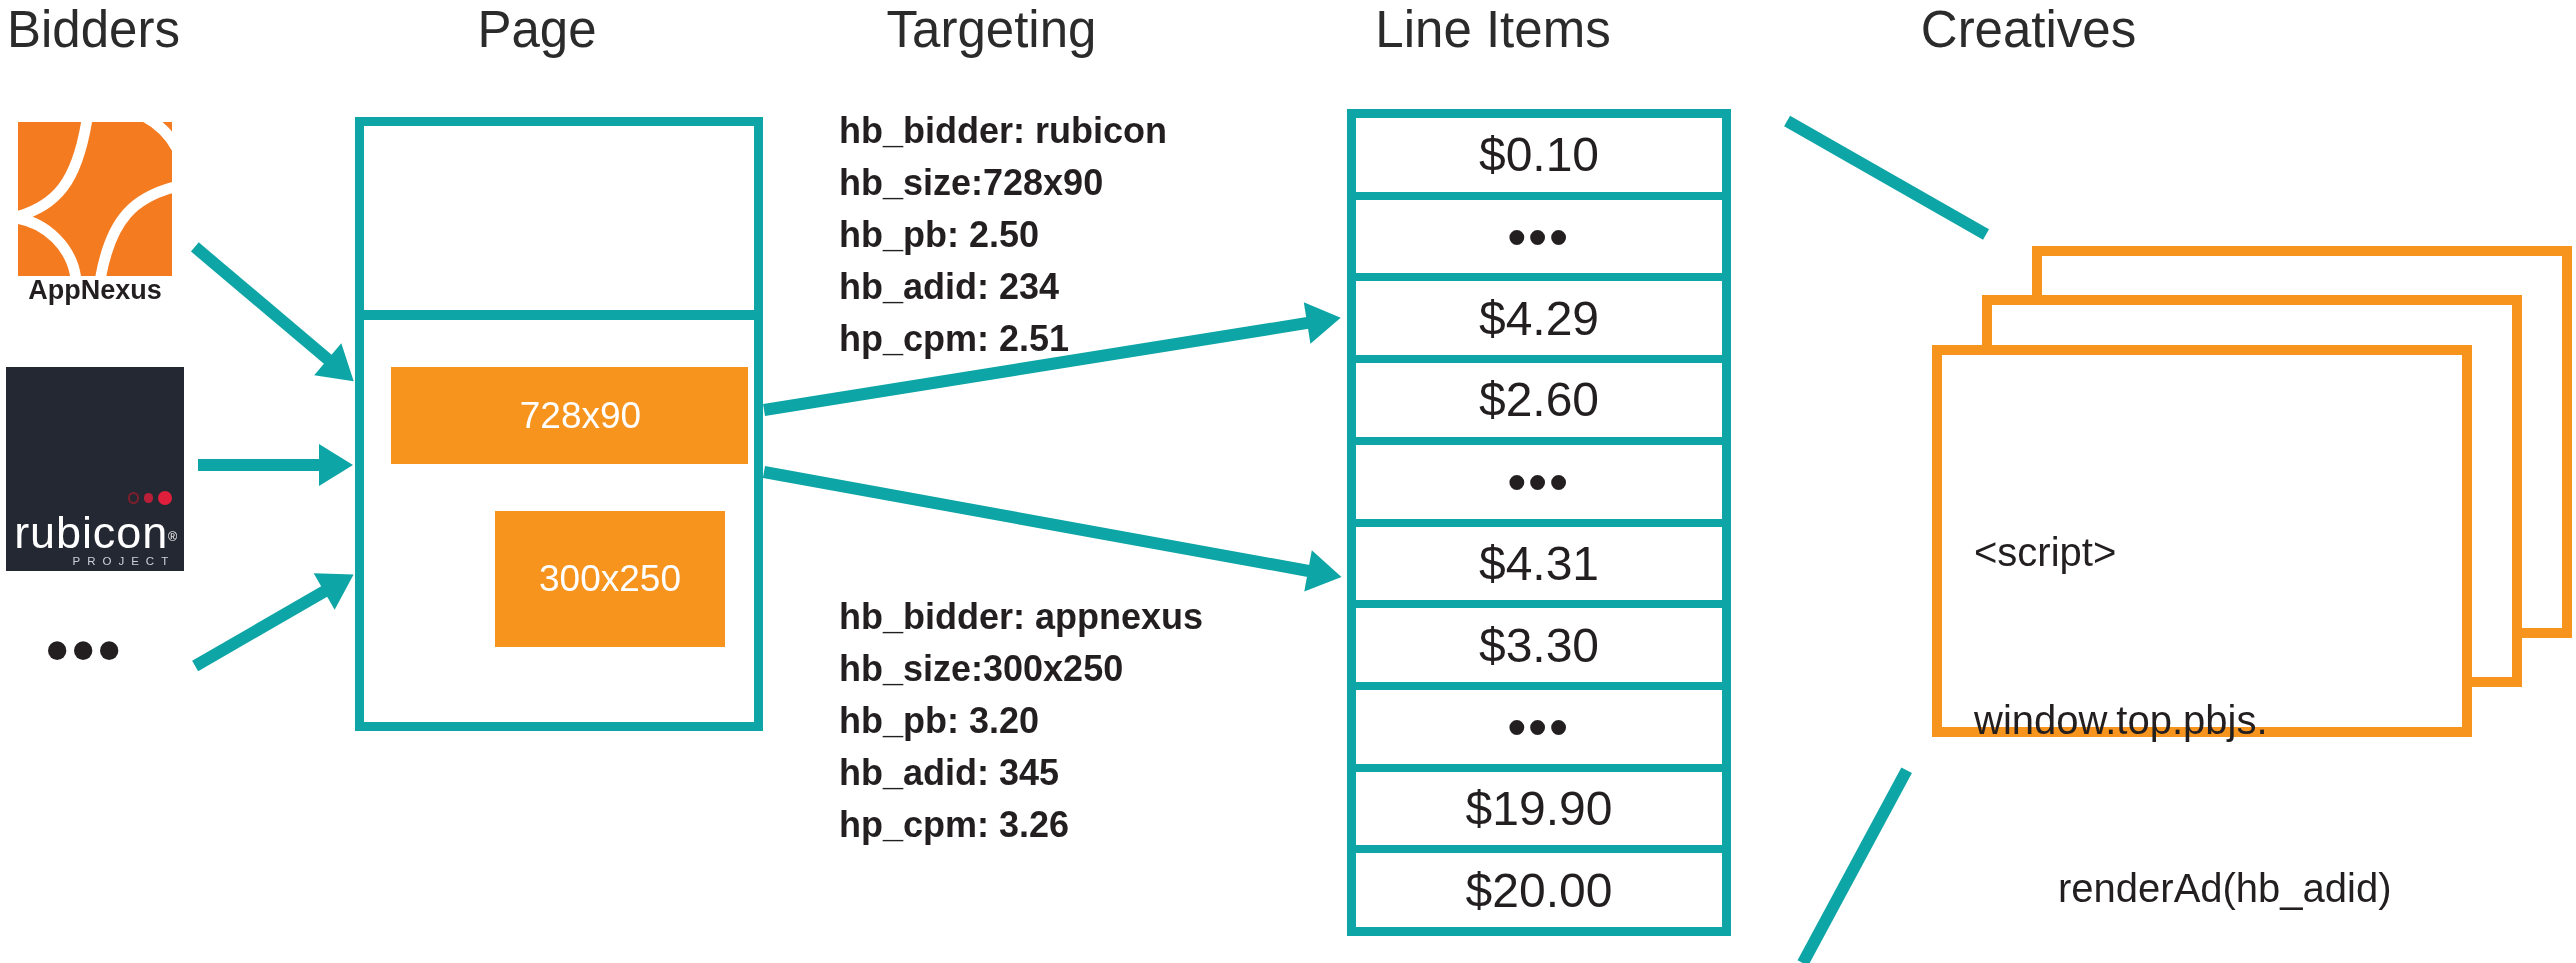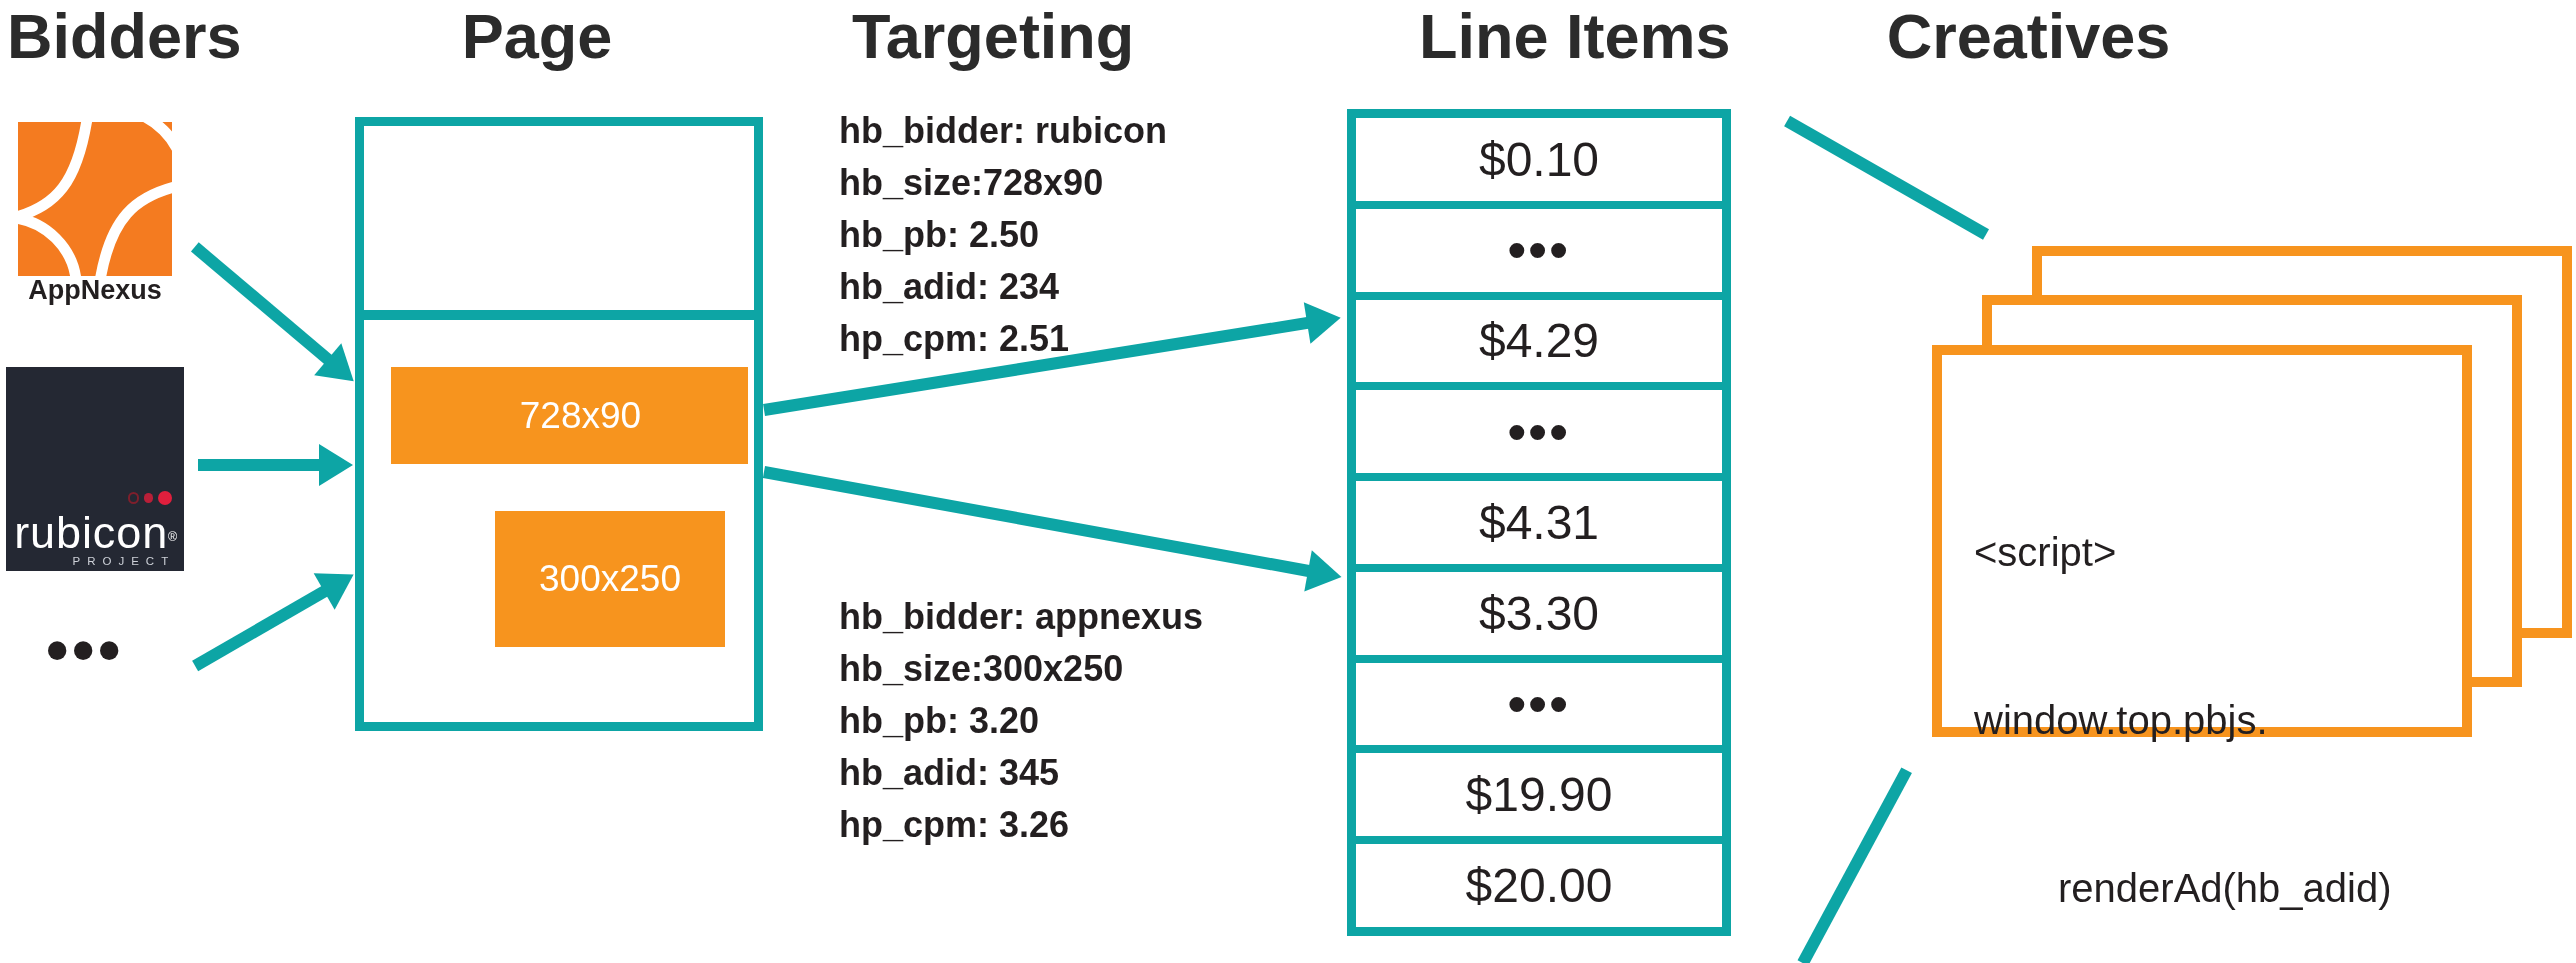--- a/index.html
+++ b/index.html
@@ -1,20 +1,20 @@
 <!DOCTYPE html>
 <html style="font-size:14px"><head>
 <meta charset="utf-8">
 <style>
   html,body{margin:0;padding:0;background:#ffffff;}
   body{width:2576px;height:963px;position:relative;overflow:hidden;
        font-family:"Liberation Sans", sans-serif;color:#231f20;}
 
   
-  .col-header{position:absolute;top:0;font-size:63px;font-weight:700;color:#2b2b2b;
+  .col-header{position:absolute;top:0;font-size:51px;font-weight:400;color:#2b2b2b;
               text-align:center;white-space:nowrap;}
 
   
   .appnexus-logo{position:absolute;left:18px;top:122px;width:154px;height:154px;
                  background:#f47b20;overflow:hidden;}
   .appnexus-logo svg{display:block;}
   .appnexus-label{position:absolute;left:18px;top:275px;width:154px;text-align:center;
                   font-size:27px;font-weight:700;color:#231f20;}
   .rubicon-logo{position:absolute;left:6.2px;top:367px;width:178px;height:204px;
                 background:#242833;overflow:hidden;}
@@ -76,21 +76,21 @@
   .script-text{position:absolute;left:32px;top:57px;font-size:40px;line-height:56px;
                font-weight:400;color:#231f20;white-space:pre;}
   .script-line-indent{padding-left:84px;}
 </style>
 </head>
 <body>
 
 <div class="col-header" style="left:7px;">Bidders</div>
 <div class="col-header" style="left:426px;width:222px;">Page</div>
 <div class="col-header" style="left:852px;width:279px;">Targeting</div>
-<div class="col-header" style="left:1419px;width:304px;">Line Items</div>
+<div class="col-header" style="left:1341px;width:304px;">Line Items</div>
 <div class="col-header" style="left:1882px;width:293px;">Creatives</div>
 
 <div class="appnexus-logo">
   <svg width="154" height="154" viewBox="0 0 100 100">
     <rect x="0" y="0" width="100" height="100" fill="#f47b20"></rect>
     <path d="M -12 64 C 26 58 40 38 46 -10" stroke="#ffffff" stroke-width="7" fill="none"></path>
     <path d="M 52 112 C 58 62 76 46 112 40" stroke="#ffffff" stroke-width="7" fill="none"></path>
     <path d="M 62 -8 A 46 46 0 0 1 108 38" stroke="#ffffff" stroke-width="7" fill="none"></path>
     <path d="M -8 62 A 46 46 0 0 1 38 108" stroke="#ffffff" stroke-width="7" fill="none"></path>
   </svg>
@@ -137,20 +137,21 @@
   <div>hb_size:300x250</div>
   <div>hb_pb: 3.20</div>
   <div>hb_adid: 345</div>
   <div>hp_cpm: 3.26</div>
 </div>
 
 <div class="li-table">
   <div class="li-row">$0.10</div>
   <div class="li-row dots">•••</div>
   <div class="li-row">$4.29</div>
+  <div class="li-row">$2.60</div>
   <div class="li-row dots">•••</div>
   <div class="li-row">$4.31</div>
   <div class="li-row">$3.30</div>
   <div class="li-row dots">•••</div>
   <div class="li-row">$19.90</div>
   <div class="li-row">$20.00</div>
 </div>
 
 <div class="tline l1"></div>
 <div class="tline l2"></div>

